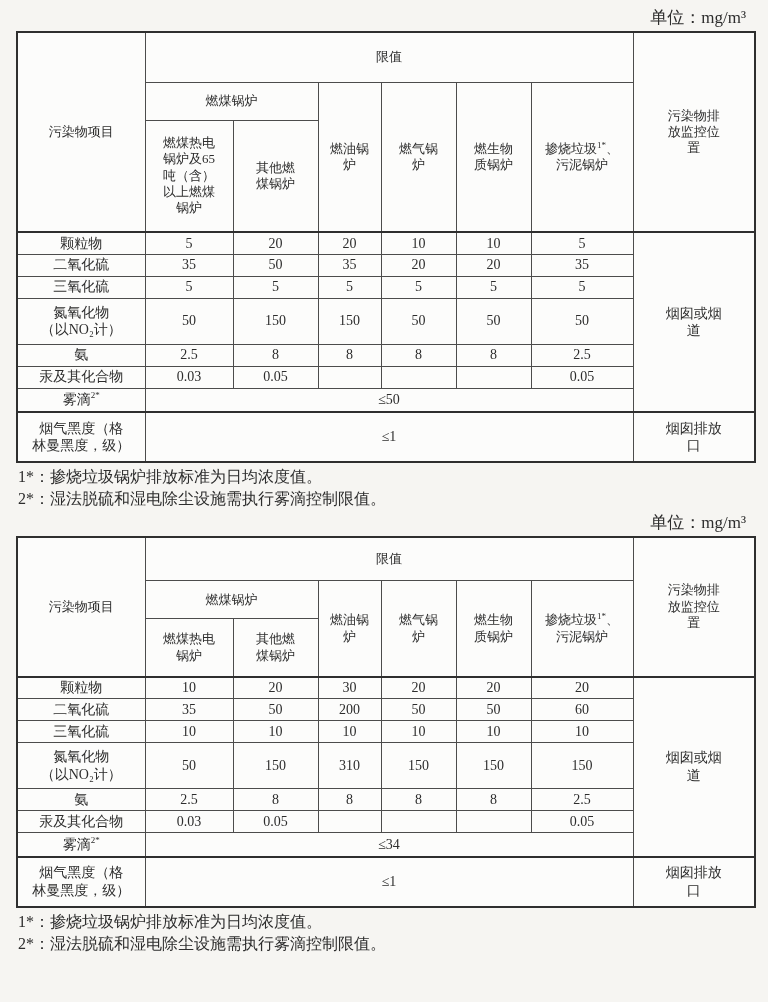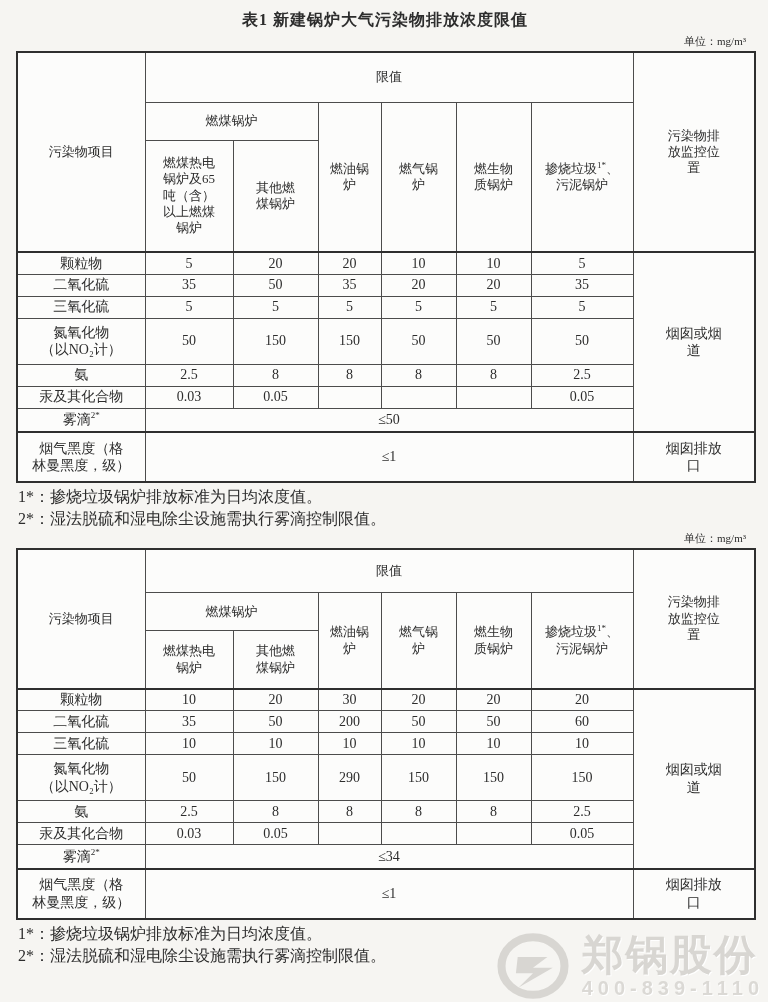--- a/index.html
+++ b/index.html
@@ -2,21 +2,21 @@
 <html><head>
 <meta charset="utf-8">
 <style>
   html,body{margin:0;padding:0;}
   .page{
     width:768px;height:1002px;background:#f6f5f2;position:relative;overflow:hidden;
     font-family:"Liberation Serif","DejaVu Serif",serif;color:#2d2d2d;
   }
   .inner{padding:6px 14px 0 16px;}
   .doc-title{text-align:center;font-weight:bold;font-size:16px;margin:4px 0 3px;letter-spacing:1px;}
-  .unit{text-align:right;font-size:11px;padding-right:8px;margin:0 0 2px;}
+  .unit{text-align:right;font-size:17px;padding-right:8px;margin:0 0 2px;}
   table.t{
     border-collapse:collapse;table-layout:fixed;width:738px;background:#fcfcfb;
     border:2px solid #2f2f2f;
   }
   table.t td{
     border:1px solid #4c4c4c;text-align:center;vertical-align:middle;
     font-size:14px;padding:1px 2px;white-space:pre-line;line-height:1.25;
   }
   table.t thead td{font-size:13px;}
   table.t thead{border-bottom:2px solid #2f2f2f;}
@@ -38,21 +38,20 @@
     font-family:"Liberation Sans","DejaVu Sans",sans-serif;font-weight:bold;
     font-size:20px;letter-spacing:5px;color:#dbd9d5;text-shadow:1px 1px 0 #ffffff;margin-top:2px;
   }
 </style>
 </head>
 <body>
 
 <div class="page">
   <div class="inner">
 
-    <div class="doc-title">表1 新建锅炉大气污染物排放浓度限值</div>
     <div class="unit">单位：mg/m³</div>
 
     <table class="t">
       <colgroup>
         <col style="width:128px">
           <col style="width:88px">
           <col style="width:85px">
           <col style="width:63px">
         <col style="width:75px">
           <col style="width:75px">
@@ -232,21 +231,21 @@
           <td>10</td>
           <td>10</td>
           <td>10</td>
           <td>10</td>
         </tr>
         <tr style="height:46px">
           <td>氮氧化物
 （以NO₂计）</td>
           <td>50</td>
           <td>150</td>
-          <td>290</td>
+          <td>310</td>
           <td>150</td>
           <td>150</td>
           <td>150</td>
         </tr>
         <tr style="height:22px">
           <td>氨</td>
           <td>2.5</td>
           <td>8</td>
           <td>8</td>
           <td>8</td>
@@ -276,23 +275,13 @@
       </tbody>
     </table>
 
     <div class="footnotes">
       <div>1*：掺烧垃圾锅炉排放标准为日均浓度值。</div>
       <div>2*：湿法脱硫和湿电除尘设施需执行雾滴控制限值。</div>
     </div>
 
   </div>
 
-  <div class="watermark">
-    <svg class="wm-emblem" viewBox="0 0 80 80" aria-hidden="true">
-      <ellipse cx="40" cy="40" rx="35" ry="32" fill="none" stroke="#d8d6d2" stroke-width="9"></ellipse>
-      <path d="M23 30 L56 30 L40 42 L62 42 L24 64 L40 48 L21 48 Z" fill="#d8d6d2"></path>
-    </svg>
-    <div class="wm-text">
-      <div class="wm-company">郑锅股份</div>
-      <div class="wm-phone">400-839-1110</div>
-    </div>
-  </div>
 </div>
 
 </body></html>

